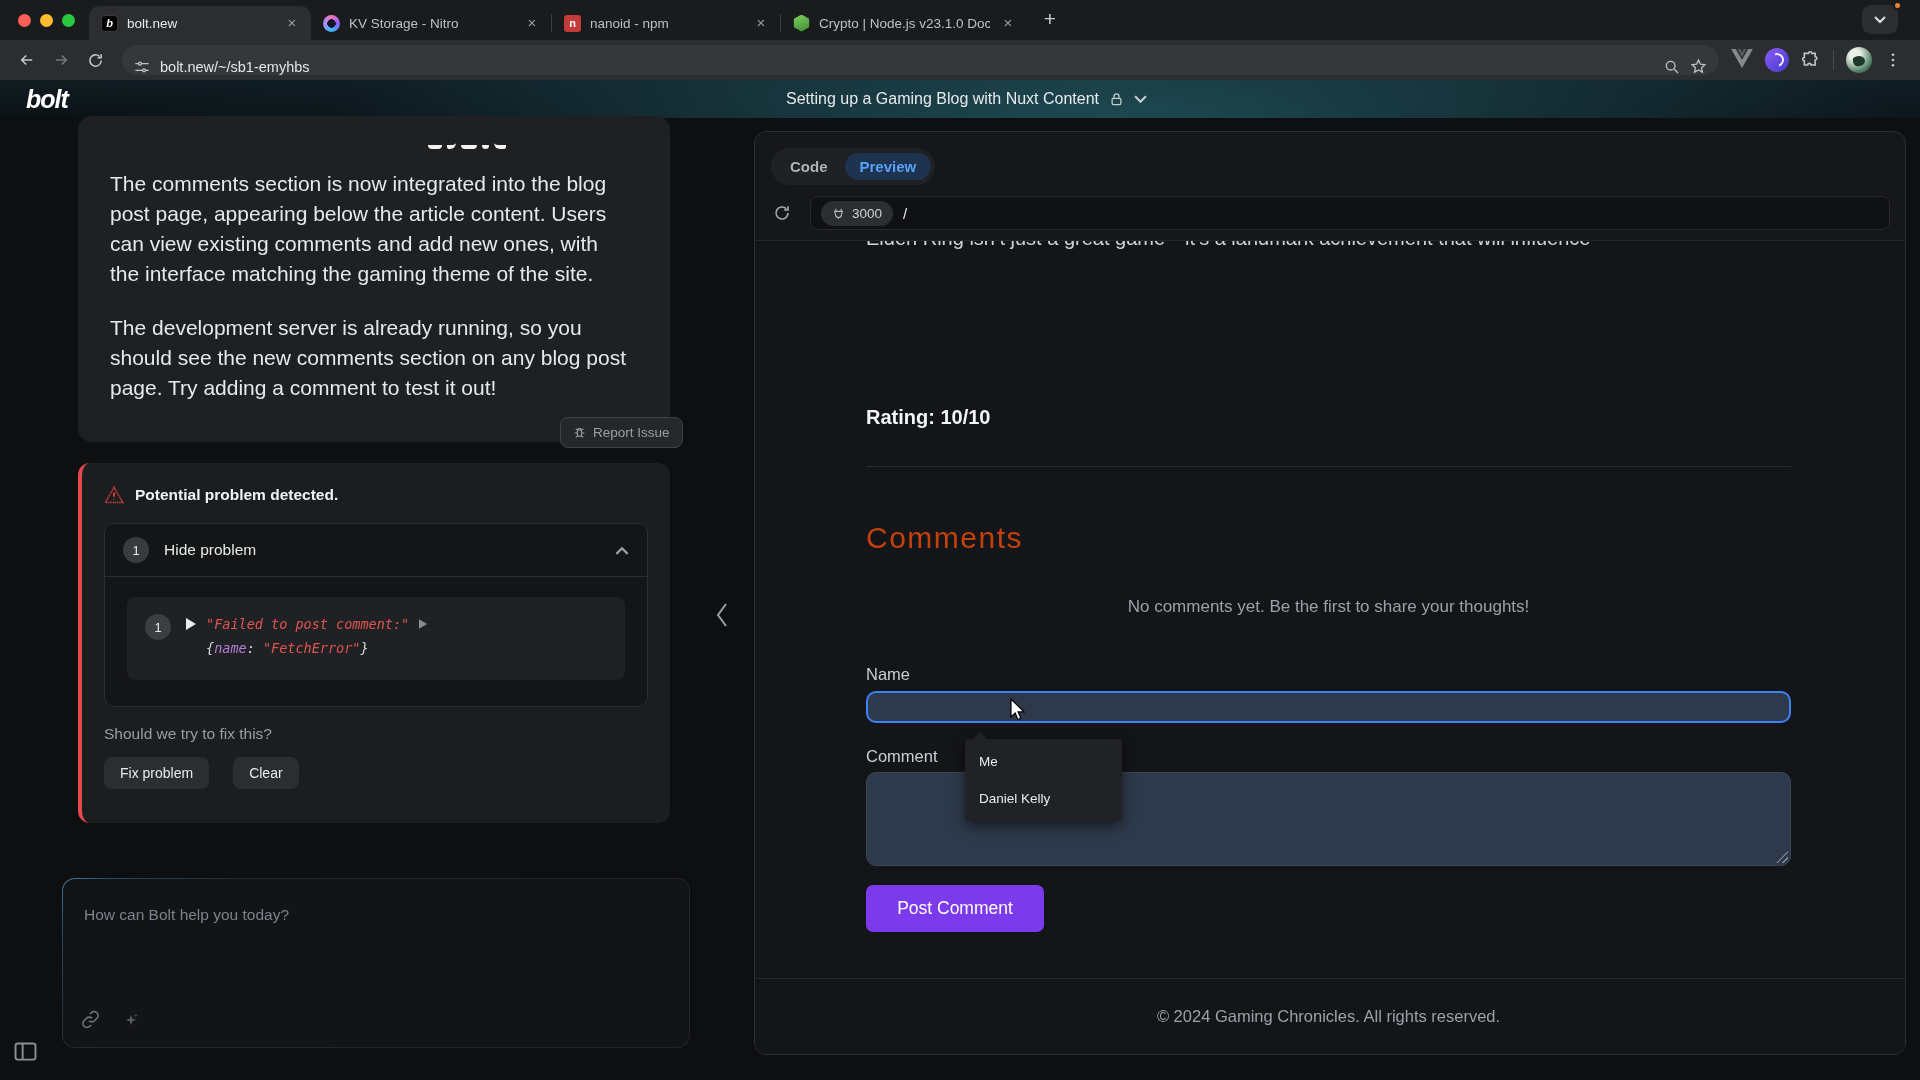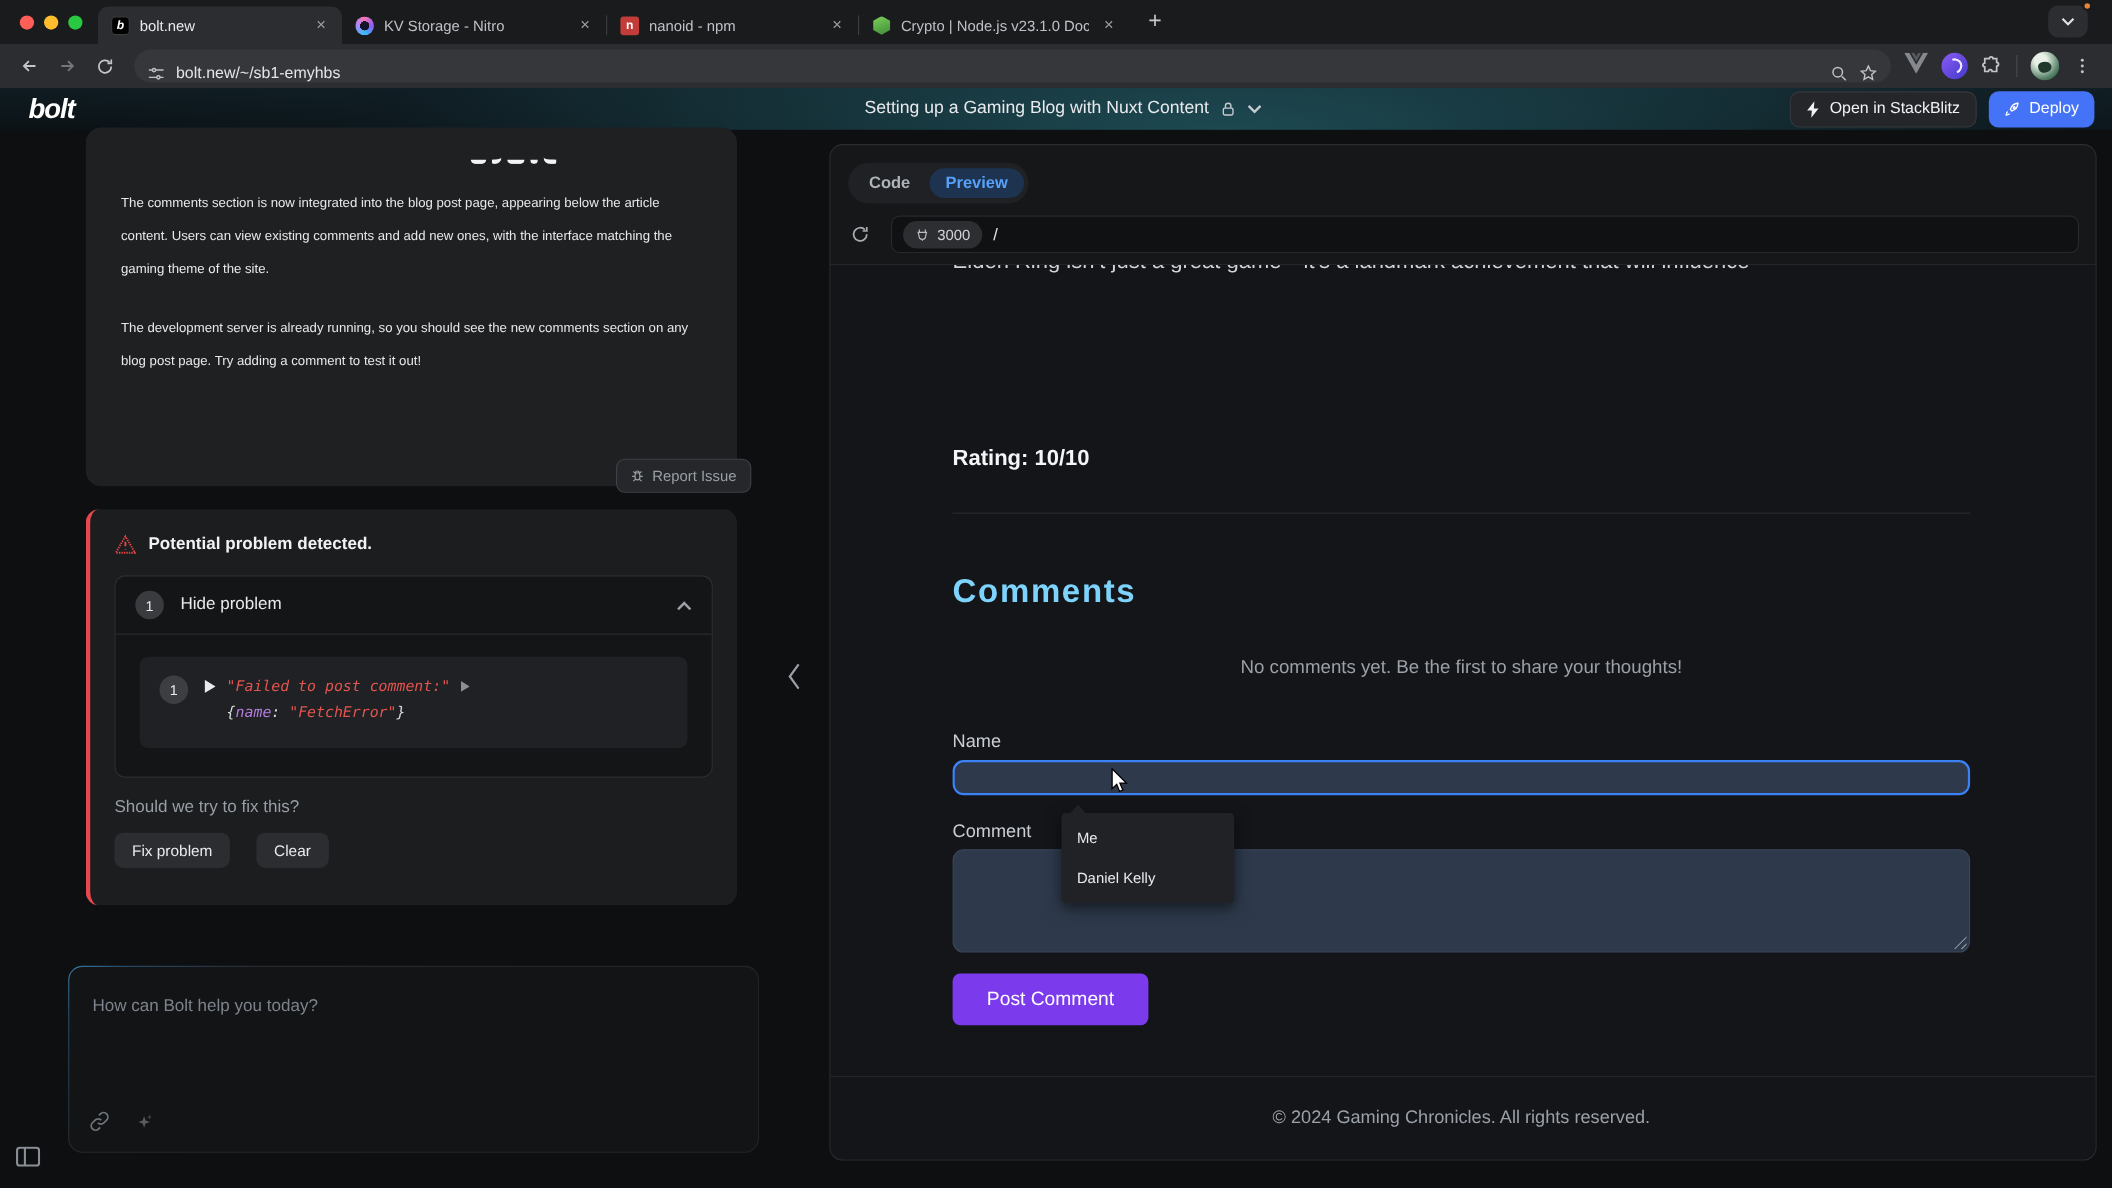--- a/index.html
+++ b/index.html
@@ -48,21 +48,21 @@
   .hdr-center { position:absolute; left:13px; right:0; display:flex; align-items:center; justify-content:center; gap:10px; color:#e8eaed; font-size:16px; }
   .hdr-center .ic { color:#c7cbd0; display:flex; }
   .hdr-right { position:absolute; right:16px; display:flex; gap:11px; align-items:center; }
   .btn-sb { display:flex; align-items:center; gap:8px; background:#242629; border:1px solid #36383c; color:#f0f2f4; font-size:14.5px; height:33px; padding:0 14px; border-radius:9px; }
   .btn-deploy { display:flex; align-items:center; gap:8px; background:#4573f7; color:#fff; font-size:14.5px; height:33px; padding:0 14px; border-radius:9px; }
 
   
   .msg-card { position:absolute; left:78px; top:116px; width:592px; height:326px; background:#1e2022; border-radius:14px; padding:20px 28px 0 32px; overflow:hidden; }
   .clip-frag { height:11px; overflow:hidden; margin:2px 0 20px 318px; width:130px; display:flex; gap:5px; align-items:flex-end; opacity:.95; }
   .clip-frag i { display:block; height:7px; border-bottom:4px solid #fff; border-radius:0 0 4px 4px; }
-  .msg-card p { color:#e6e8ea; font-size:12px; line-height:30px; margin-bottom:24px; max-width:520px; }
+  .msg-card p { color:#e6e8ea; font-size:21px; line-height:30px; margin-bottom:24px; max-width:520px; }
   .report-btn { position:absolute; left:560px; top:417px; height:31px; display:flex; align-items:center; gap:7px; background:#25272a; border:1px solid #3f4246; border-radius:8px; color:#9aa0a6; font-size:13.5px; padding:0 12px; z-index:3; }
 
   .error-card { position:absolute; left:78px; top:463px; width:592px; height:360px; background:#1b1d1f; border-radius:12px; border-left:4px solid #e5484d; padding:22px; }
   .err-head { display:flex; align-items:center; gap:11px; color:#f0f2f4; font-size:15.5px; font-weight:700; }
   .err-head .warn { color:#ef4444; display:flex; }
   .subpanel { margin-top:18px; background:#141517; border:1px solid #2c2e31; border-radius:10px; overflow:hidden; }
   .sub-head { display:flex; align-items:center; gap:15px; padding:13px 18px; border-bottom:1px solid #2c2e31; }
   .num-badge { width:26px; height:26px; border-radius:50%; background:#393b3f; color:#e8eaec; font-size:13px; display:flex; align-items:center; justify-content:center; flex:none; }
   .sub-head .lbl { color:#e8eaea; font-size:15.5px; flex:1; }
   .sub-head .chev { color:#9aa0a6; display:flex; }
@@ -101,21 +101,21 @@
   .pv-urlbar { position:absolute; left:55px; top:64px; width:1080px; height:34px; background:#101113; border:1px solid #28292c; border-radius:8px; display:flex; align-items:center; padding:0 10px; gap:10px; }
   .port-pill { display:flex; align-items:center; gap:7px; background:#2c2e31; height:25px; border-radius:13px; padding:0 11px; color:#cfd3d7; font-size:13.5px; }
   .port-pill .ico { color:#b9bec4; display:flex; }
   .pv-path { color:#e6e8ea; font-size:15px; }
 
   .pv-content { position:relative; height:813px; background:#141518; overflow:hidden; }
   .site-el { position:absolute; left:111px; width:925px; }
   .prose { color:#cfd4da; font-size:20px; line-height:34px; }
   .site-rating { color:#f3f5f7; font-size:20px; font-weight:700; }
   .site-hr { border:none; border-top:1px solid #2a2c2f; }
-  .site-h2 { color:#7dd3fc; font-size:30px; font-weight:700; letter-spacing:1.5px; font-stretch:condensed; }
+  .site-h2 { color:#c2410c; font-size:30px; font-weight:400; letter-spacing:1.5px; font-stretch:condensed; }
   .site-empty { color:#9ba1a9; font-size:17px; text-align:center; }
   .site-label { color:#c9ced5; font-size:16.5px; }
   .site-input { height:32px; background:#2e3a4c; border:2px solid #3b82f6; border-radius:10px; }
   .site-textarea { height:94px; background:#2e3a4c; border:1px solid #3a4659; border-radius:10px; position:relative; }
   .resize-grip { position:absolute; right:2px; bottom:2px; width:12px; height:12px; background:repeating-linear-gradient(-45deg, transparent 0 3px, #7f8894 3px 4.5px); clip-path:polygon(100% 0, 100% 100%, 0 100%); }
   .post-btn { position:absolute; left:111px; width:178px; height:47px; background:#7c3aed; border-radius:7px; color:#fff; font-size:17.5px; display:flex; align-items:center; justify-content:center; }
   .site-footer-hr { position:absolute; left:0; width:100%; border:none; border-top:1px solid #26272e; }
   .site-footer { color:#9ba1a9; font-size:16.5px; text-align:center; }
 
   .autofill { position:absolute; left:210px; top:498px; width:157px; background:#202225; border-radius:4px; box-shadow:0 5px 14px rgba(0,0,0,.55); padding:6px 0; z-index:5; }
@@ -246,35 +246,20 @@
         <svg width="15" height="15" viewBox="0 0 24 24" fill="none" stroke="currentColor" stroke-width="2">
             <rect x="5" y="10" width="14" height="10" rx="2"></rect>
             <path d="M8 10V7a4 4 0 0 1 8 0v3"></path>
           </svg>
       </span>
       <span class="ic">
         <svg width="13" height="9" viewBox="0 0 12 8" fill="none" stroke="currentColor" stroke-width="2">
             <path d="M1 1l5 5 5-5"></path>
           </svg>
       </span>
-    </div>
-    <div class="hdr-right">
-      <div class="btn-sb">
-        <svg width="13" height="15" viewBox="0 0 12 16" fill="currentColor">
-            <path d="M7 0L0 9h4.5L4 16l7-9H6.5z"></path>
-          </svg>
-        <span>Open in StackBlitz</span>
-      </div>
-      <div class="btn-deploy">
-        <svg width="15" height="15" viewBox="0 0 24 24" fill="none" stroke="currentColor" stroke-width="2">
-            <path d="M5 15c-1.5 1.2-2 5-2 5s3.8-.5 5-2M12 15l-3-3c1-4 4-8.5 11-9-0.5 7-5 10-9 11z"></path>
-            <circle cx="14.5" cy="9.5" r="1.4"></circle>
-          </svg>
-        <span>Deploy</span>
-      </div>
     </div>
   </div>
 
   <div class="msg-card">
     <div class="clip-frag">
       <i style="width:14px"></i>
         <i style="width:9px;border-radius:0 0 6px 2px"></i>
         <i style="width:16px"></i>
         <i style="width:7px"></i>
         <i style="width:12px;border-radius:0 0 2px 6px"></i>

